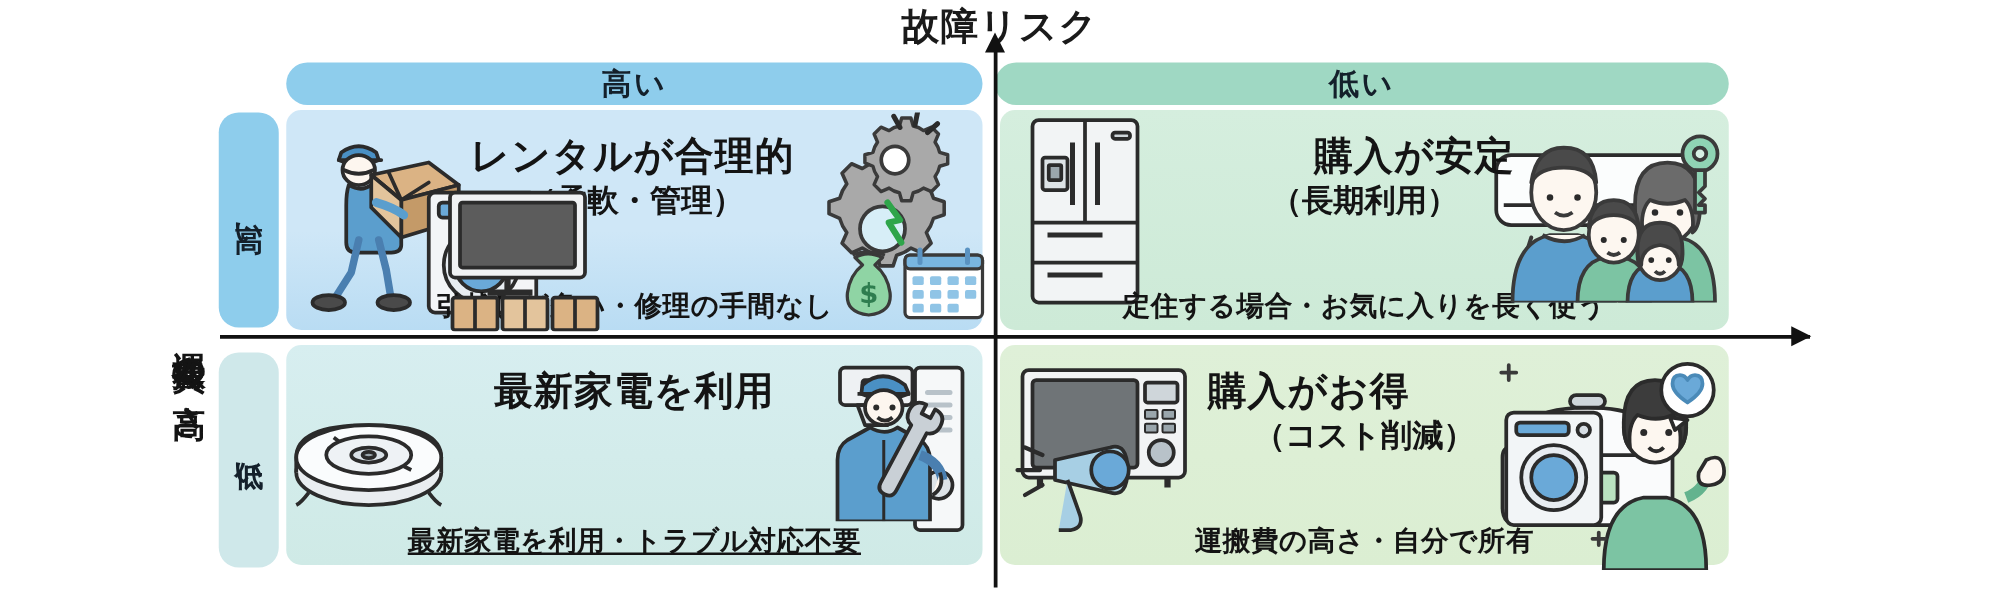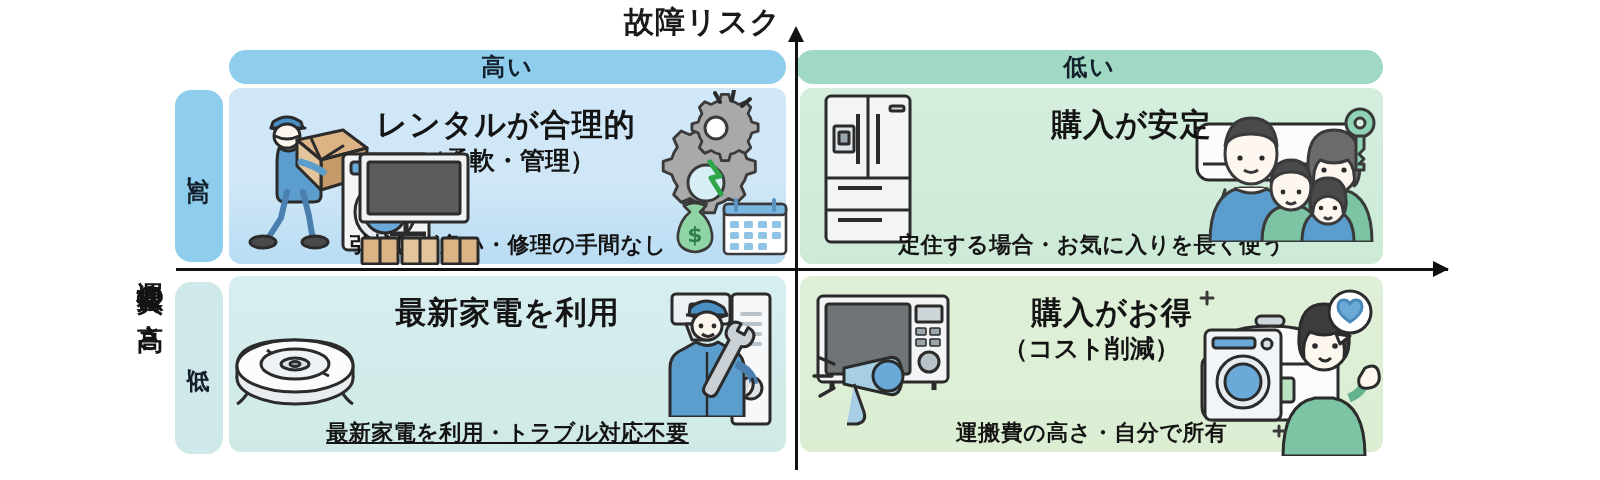--- a/index.html
+++ b/index.html
@@ -5,22 +5,22 @@
   html,body{margin:0;padding:0;}
   body{
     width:1600px;height:480px;background:#ffffff;
     font-family:"DejaVu Sans","Liberation Sans",sans-serif;
     overflow:hidden;position:relative;
   }
   #stage{position:absolute;left:0;top:0;width:1600px;height:480px;}
 
   
   .top-title{
-    position:absolute;left:624px;top:2px;width:320px;height:40px;
-    text-align:left;font-size:30px;font-weight:700;color:#1a1a1a;
+    position:absolute;left:640px;top:2px;width:320px;height:40px;
+    text-align:center;font-size:30px;font-weight:700;color:#1a1a1a;
     letter-spacing:1px;line-height:40px;
   }
 
   
   .col-head{
     position:absolute;height:34px;border-radius:17px;
     display:flex;align-items:center;justify-content:center;
     font-size:24px;font-weight:700;color:#14202b;letter-spacing:2px;
   }
   #col-head-high{left:229px;top:50px;width:557px;background:#8ecdec;}
@@ -227,20 +227,21 @@
           <path d="M34 96 q-4 14 -10 24"></path>
           <path d="M60 96 q-2 15 -6 26"></path>
           <path d="M86 96 q0 16 0 28"></path>
           <path d="M112 96 q2 15 6 26"></path>
           <path d="M138 96 q4 14 10 24"></path>
         </g>
       </g>
     </svg>
   </div>
   <div class="quad-title" style="position:absolute;left:840px;top:104px;width:583px;">購入が安定</div>
+  <div class="quad-sub" style="position:absolute;left:800px;top:144px;width:583px;">（長期利用）</div>
   <div class="quad-note" style="position:absolute;left:800px;top:230px;width:583px;">定住する場合・お気に入りを長く使う</div>
   <svg style="position:absolute;left:1190px;top:92px;width:200px;height:150px;pointer-events:none;" viewBox="0 0 200 150">
     <g stroke="#3a3a3a" stroke-width="3" stroke-linejoin="round">
 
       <path d="M20 150 q0 -48 30 -54 l22 0 q30 6 30 54z" fill="#5b9ecd"></path>
       <path d="M44 96 q18 10 34 0" fill="#fdf7f0"></path>
       <ellipse cx="61" cy="62" rx="26" ry="30" fill="#fdf7f0"></ellipse>
       <path d="M35 54 q4 -28 26 -28 q24 0 26 28 q-6 -12 -26 -12 q-20 0 -26 12z" fill="#4a4a4a"></path>
       <circle cx="50" cy="66" r="2.6" fill="#2b2b2b" stroke="none"></circle>
       <circle cx="72" cy="66" r="2.6" fill="#2b2b2b" stroke="none"></circle>
@@ -350,21 +351,21 @@
     <svg class="art" id="art-br2" viewBox="0 0 175 150">
       <g stroke="#2b2b2b" stroke-width="3" stroke-linejoin="round">
         <path d="M14 72 q0 -32 56 -32 q56 0 56 32 l6 0 q6 0 6 8 l0 40 q0 14 -14 14 l-108 0 q-14 0 -14 -14 l0 -40 q0 -8 6 -8z" fill="#fafbfc"></path>
         <path d="M14 78 l112 0" fill="none"></path>
         <rect x="56" y="30" width="28" height="10" rx="5" fill="#cfd6da"></rect>
         <rect x="48" y="92" width="46" height="24" rx="3" fill="#b9e2c0"></rect>
         <path d="M30 100 q-10 6 -10 14" fill="none"></path>
       </g>
     </svg>
   </div>
-  <div class="quad-title" style="position:absolute;left:840px;top:292px;width:494px;padding-left:25px;">購入がお得</div>
+  <div class="quad-title" style="position:absolute;left:800px;top:292px;width:494px;">購入がお得</div>
   <div class="quad-sub" style="position:absolute;left:800px;top:332px;width:583px;">（コスト削減）</div>
   <div class="quad-note" style="position:absolute;left:800px;top:418px;width:583px;">運搬費の高さ・自分で所有</div>
   <svg style="position:absolute;left:810px;top:352px;width:110px;height:75px;pointer-events:none;" viewBox="0 0 110 75">
     <g stroke="#2b2b2b" stroke-width="3" stroke-linejoin="round">
       <path d="M34 16 l44 -10 q14 -4 14 18 q0 22 -14 18 l-44 -10z" fill="#a7cfe4"></path>
       <circle cx="78" cy="24" r="15" fill="#6aa9d8"></circle>
       <path d="M44 32 l10 28 q3 10 -7 12 l-10 0" fill="#a7cfe4"></path>
       <g stroke="#2b2b2b" stroke-width="3.4" stroke-linecap="round" fill="none">
         <path d="M24 12 l-14 -6"></path>
           <path d="M22 24 l-18 0"></path>

